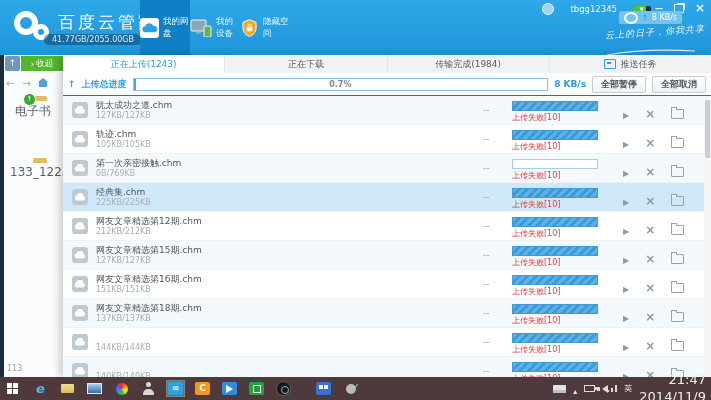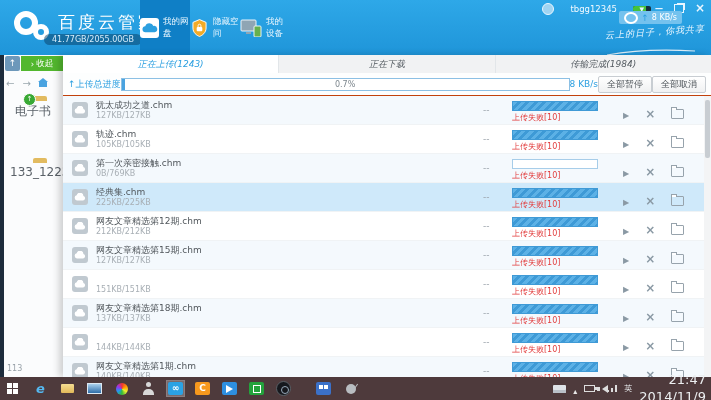--- a/index.html
+++ b/index.html
@@ -58,29 +58,29 @@
   .folder::after{content:"";position:absolute;left:2px;top:3px;right:2px;height:2px;background:#f8eecb;}
   .folder-badge{position:absolute;right:-3px;top:-7px;width:11px;height:11px;border-radius:50%;
     background:#39a935;border:1px solid #fff;color:#fff;font-size:7px;line-height:11px;text-align:center;}
   .folder-badge::before{content:"\2191";}
   .folder-name{font-size:12px;color:#5a6168;margin-top:3px;display:block;}
   .item-count{position:absolute;left:7px;bottom:4px;font-size:8px;color:#98a1a8;}
   
   .transfer{position:absolute;left:63px;top:55px;right:0;bottom:23px;background:#fff;
     box-shadow:-4px 0 7px rgba(0,0,0,.18);}
   .t-tabs{position:absolute;left:0;top:0;right:0;height:18px;display:flex;
-    background:#f1f2f3;border-bottom:1px solid #e2e6e9;font-style:italic;}
+    background:#f1f2f3;border-bottom:1px solid #e2e6e9;}
   .t-tab{flex:1;display:flex;align-items:center;justify-content:center;gap:4px;
     font-size:9px;color:#535a60;border-right:1px solid #e2e6e9;cursor:default;}
   .t-tab:last-child{border-right:none;}
   .t-tab.active{background:#fff;color:#2b9fe0;}
   .push-icon{width:10px;height:8px;border:1px solid #2b9fe0;border-radius:1px;position:relative;}
   .push-icon::before{content:"";position:absolute;left:2px;top:2px;width:4px;height:2px;background:#2b9fe0;}
   .progress-row{position:absolute;left:0;top:18px;right:0;height:22px;display:flex;
-    align-items:center;padding:0 5px;border-bottom:5px solid #c2410c;background:#fdfefe;}
+    align-items:center;gap:6px;padding:0 5px;border-bottom:5px solid #c2410c;background:#fdfefe;font-weight:bold;}
   .up-arrow{color:#2b9fe0;font-size:9px;}
   .up-arrow::before{content:"\2191";}
   .prog-label{color:#2b9fe0;font-size:9px;white-space:nowrap;}
   .total-bar{flex:1;height:11px;border:1px solid #8cc0e4;position:relative;background:#fff;}
   .total-fill{position:absolute;left:0;top:0;bottom:0;background:#4aa3e0;}
   .total-pct{position:absolute;left:0;right:0;top:1px;text-align:center;font-size:8px;color:#7c868d;}
   .total-speed{color:#2b9fe0;font-size:9px;white-space:nowrap;}
   .tbtn{font-size:9px;color:#4c5358;background:linear-gradient(#fff,#f0f1f2);
     border:1px solid #c8cdd2;border-radius:2px;padding:1px 8px;white-space:nowrap;cursor:default;}
   .file-list{position:absolute;left:0;top:41px;right:7px;bottom:0;overflow:hidden;}
@@ -180,40 +180,40 @@
 
     <div class="nav-tabs" data-name="main-nav">
       <div class="nav-tab active" data-name="tab-my-drive">
         <span class="nti drive-box" data-name="cloud-drive-icon">
           <svg width="18" height="12" viewBox="0 0 20 14">
               <path d="M5 12a3.5 3.5 0 0 1-.5-7A5 5 0 0 1 14 4.6 3.6 3.6 0 0 1 15.4 12Z" fill="#2b9fe0"></path>
             </svg>
         </span>
         <span class="lbl" data-name="tab-label">我的网盘</span>
       </div>
+      <div class="nav-tab" data-name="tab-my-devices">
+        <span class="nti" data-name="devices-icon">
+          <svg width="22" height="18" viewBox="0 0 22 18">
+            <rect x="1" y="1" width="15" height="11" rx="1" fill="#8fa5b4" stroke="#e9f3fa"></rect>
+            <rect x="6" y="13" width="5" height="2" fill="#8fa5b4"></rect>
+            <rect x="14" y="7" width="7" height="11" rx="1" fill="#66b04e" stroke="#e9f3fa"></rect>
+          </svg>
+        </span>
+        <span class="lbl" data-name="tab-label">我的设备</span>
+      </div>
       <div class="nav-tab" data-name="tab-hidden-space">
         <span class="nti" data-name="shield-lock-icon">
           <svg width="15" height="18" viewBox="0 0 16 18">
             <path d="M8 0 15 3v6c0 5-4 8-7 9-3-1-7-4-7-9V3Z" fill="#f2ab27" stroke="#fff" stroke-width="1"></path>
             <rect x="5" y="8" width="6" height="4.5" rx="1" fill="#fff"></rect>
             <path d="M6.5 8V6.5a1.5 1.5 0 0 1 3 0V8" stroke="#fff" fill="none"></path>
           </svg>
         </span>
         <span class="lbl" data-name="tab-label">隐藏空间</span>
       </div>
-      <div class="nav-tab" data-name="tab-my-devices">
-        <span class="nti" data-name="devices-icon">
-          <svg width="22" height="18" viewBox="0 0 22 18">
-            <rect x="1" y="1" width="15" height="11" rx="1" fill="#8fa5b4" stroke="#e9f3fa"></rect>
-            <rect x="6" y="13" width="5" height="2" fill="#8fa5b4"></rect>
-            <rect x="14" y="7" width="7" height="11" rx="1" fill="#66b04e" stroke="#e9f3fa"></rect>
-          </svg>
-        </span>
-        <span class="lbl" data-name="tab-label">我的设备</span>
-      </div>
     </div>
 
     <div class="user-area" data-name="user-area">
       <span class="avatar" data-name="avatar"></span>
       <span class="username" data-name="username">tbgg12345</span>
       <span class="level-badge" data-name="level-badge">
           <i></i>
         </span>
     </div>
     <div class="win-controls" data-name="window-controls">
@@ -264,20 +264,24 @@
   <div class="transfer" data-name="transfer-window">
     <div class="t-tabs" data-name="transfer-tabs">
       <div class="t-tab active" data-name="tab-uploading">
         <span data-name="tab-label">正在上传(1243)</span>
       </div>
       <div class="t-tab" data-name="tab-downloading">
         <span data-name="tab-label">正在下载</span>
       </div>
       <div class="t-tab" data-name="tab-completed">
         <span data-name="tab-label">传输完成(1984)</span>
+      </div>
+      <div class="t-tab" data-name="tab-push-tasks">
+        <span class="push-icon" data-name="push-task-icon"></span>
+        <span data-name="tab-label">推送任务</span>
       </div>
     </div>
 
     <div class="progress-row" data-name="total-progress-row">
       <span class="up-arrow" data-name="upload-arrow-icon"></span>
       <span class="prog-label" data-name="total-progress-label">上传总进度</span>
       <span class="total-bar" data-name="total-progress-bar">
         <span class="total-fill" id="total-fill" data-name="total-progress-fill" style="width: 0.7%;"></span>
         <span class="total-pct" data-name="total-progress-percent">0.7%</span>
       </span>
@@ -400,20 +404,21 @@
       <span class="act cancel" data-name="cancel-icon"></span>
       <span class="act open" data-name="open-folder-icon"></span>
     </span>
   </div>
         <div class="row" data-name="upload-row">
     <span class="ficon" data-name="file-type-icon">
       <svg width="12" height="8" viewBox="0 0 14 9">
               <path d="M3.5 8.5a3 3 0 0 1-.4-5.9A4 4 0 0 1 11 3.4a2.6 2.6 0 0 1-.9 5.1Z" fill="#fff"></path>
             </svg>
     </span>
+    <span class="fname" data-name="file-name">网友文章精选第16期.chm</span>
     <span class="fsize" data-name="file-size">151KB/151KB</span>
     <span class="dashes" data-name="speed-placeholder">--</span>
     <span class="pbar" data-name="row-progress-bar">
       <span class="pfill" data-name="row-progress-fill" style="width: 100%;"></span>
     </span>
     <span class="pstatus" data-name="upload-status">上传失败[10]</span>
     <span class="acts" data-name="row-actions">
       <span class="act play" data-name="resume-icon"></span>
       <span class="act cancel" data-name="cancel-icon"></span>
       <span class="act open" data-name="open-folder-icon"></span>
@@ -455,21 +460,20 @@
       <span class="act cancel" data-name="cancel-icon"></span>
       <span class="act open" data-name="open-folder-icon"></span>
     </span>
   </div>
         <div class="row tint" data-name="upload-row">
     <span class="ficon" data-name="file-type-icon">
       <svg width="12" height="8" viewBox="0 0 14 9">
               <path d="M3.5 8.5a3 3 0 0 1-.4-5.9A4 4 0 0 1 11 3.4a2.6 2.6 0 0 1-.9 5.1Z" fill="#fff"></path>
             </svg>
     </span>
-    <span class="fname" data-name="file-name">网友文章精选第1期.chm</span>
     <span class="fsize" data-name="file-size">140KB/140KB</span>
     <span class="dashes" data-name="speed-placeholder">--</span>
     <span class="pbar" data-name="row-progress-bar">
       <span class="pfill" data-name="row-progress-fill" style="width: 100%;"></span>
     </span>
     <span class="pstatus" data-name="upload-status">上传失败[10]</span>
     <span class="acts" data-name="row-actions">
       <span class="act play" data-name="resume-icon"></span>
       <span class="act cancel" data-name="cancel-icon"></span>
       <span class="act open" data-name="open-folder-icon"></span>

